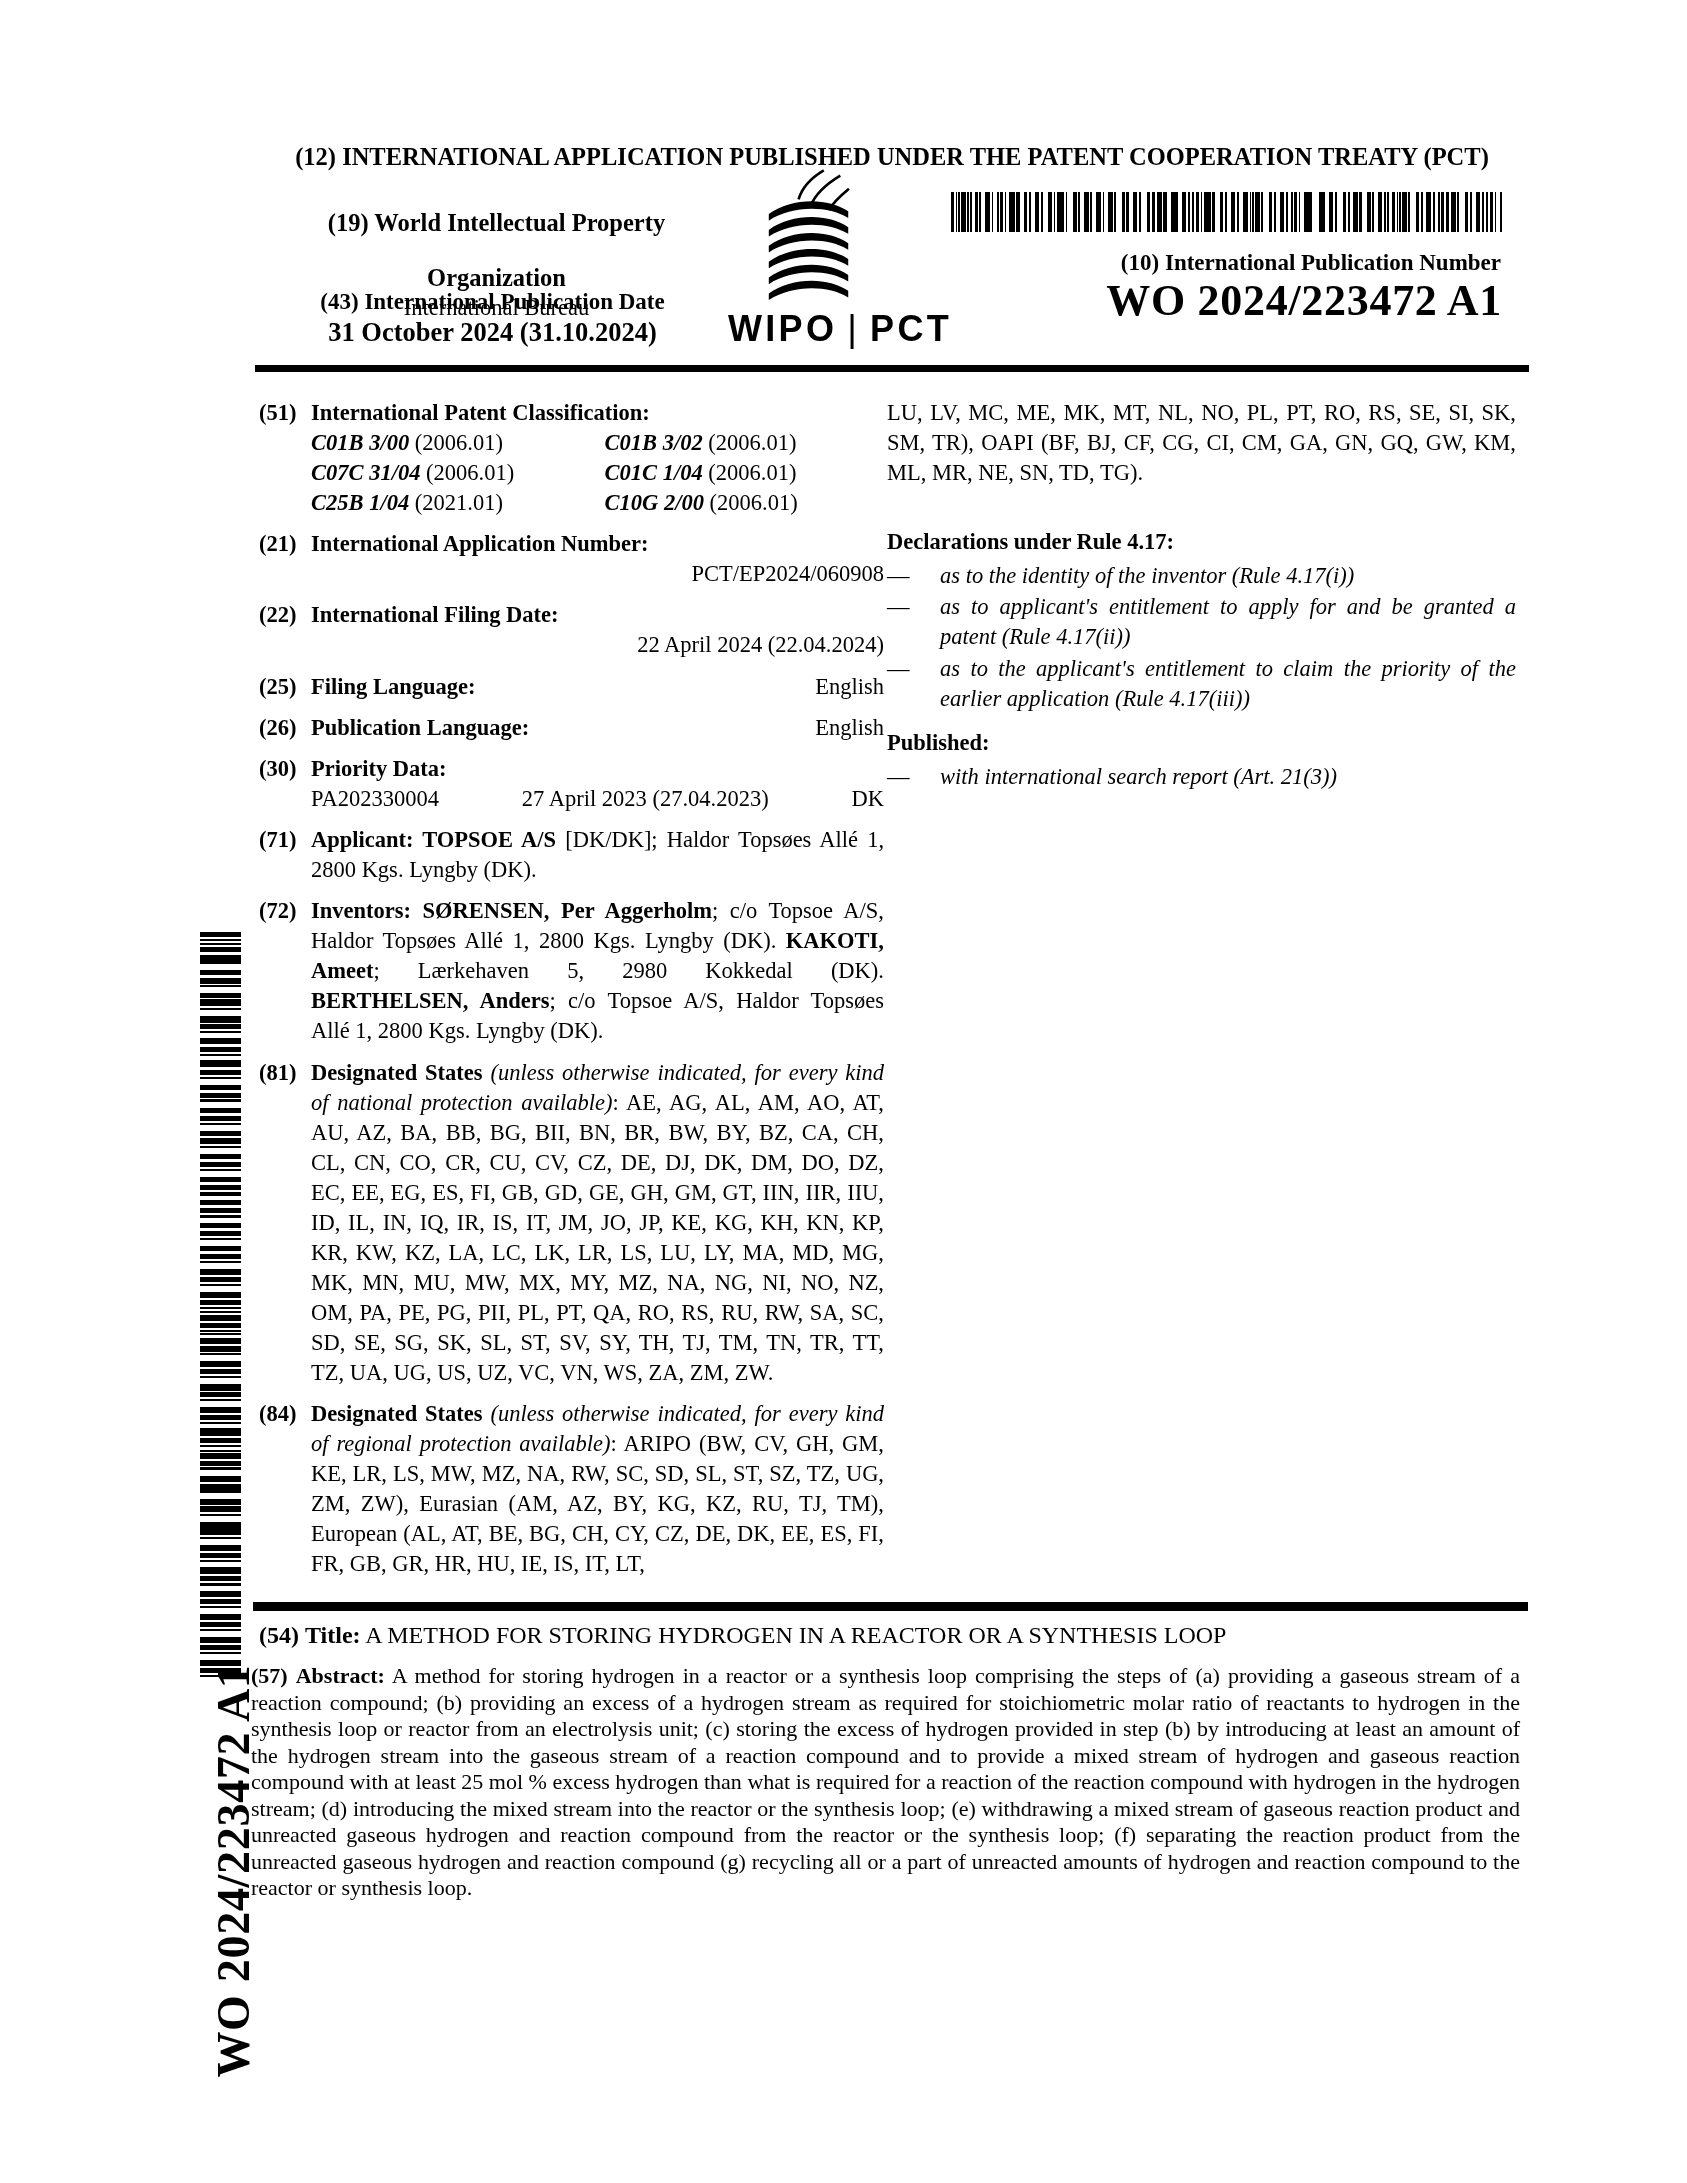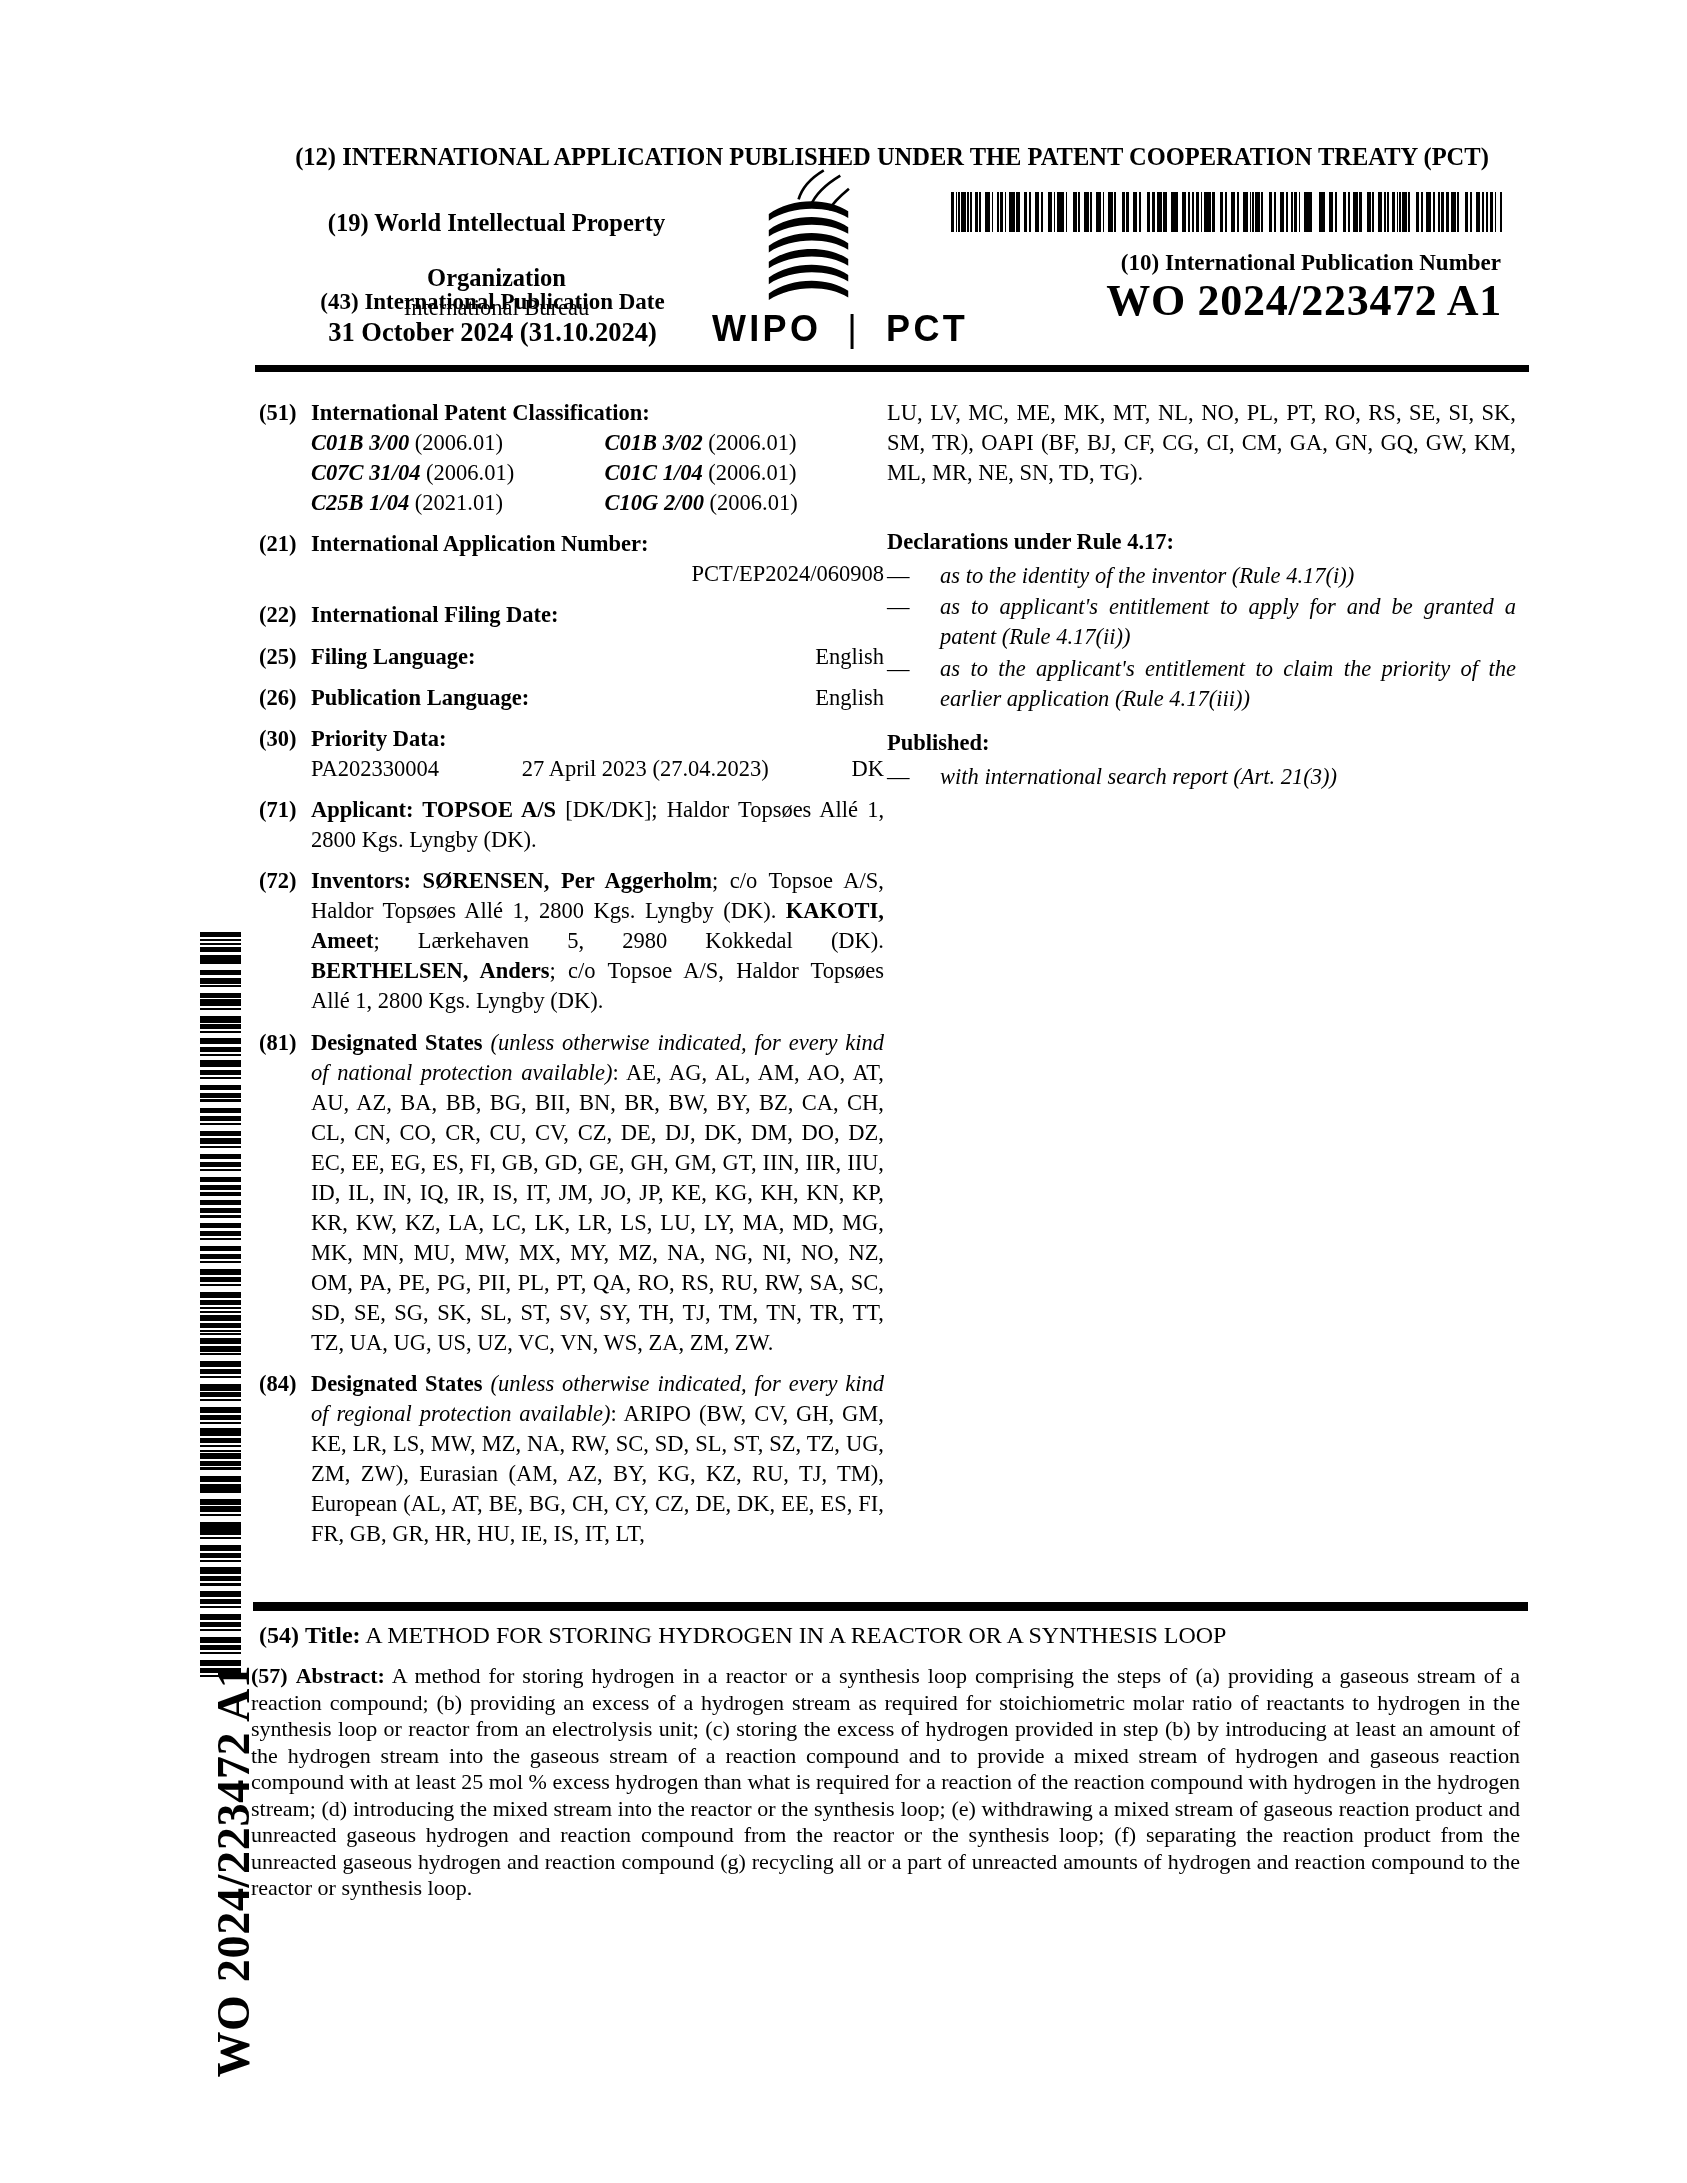--- a/index.html
+++ b/index.html
@@ -19,21 +19,21 @@
   .org .l1, .org .l2 { font-weight:bold; font-size:24.5px; line-height:31px;margin-top:24px; }
   .org .l3 { font-size:22.5px; line-height:29px; }
 
   .pubdate { position:absolute; left:261px; top:288px; width:463px; text-align:center; }
   .pubdate .label { font-weight:bold; font-size:23px; line-height:28px; }
   .pubdate .value { font-weight:bold; font-size:26.5px; line-height:33px; }
 
   .logo { position:absolute; left:760px; top:169px; width:101px; height:139px; }
   .wipopct {
     position:absolute; left:711px; top:308px; width:258px;
-    display:flex; align-items:center; justify-content:center; gap:26px;
+    display:flex; align-items:center; justify-content:center; gap:10px;
     font-family:"Liberation Sans", sans-serif; font-weight:bold;
     font-size:36px; letter-spacing:3.3px;
   }
   .wipopct .sep { font-weight:normal; font-size:37px; }
 
   .barcode-top {
     position:absolute; left:951px; top:192px; width:551px; height:40px;
     background-color:#fff;
     background-image:
       repeating-linear-gradient(90deg, #000 0 2.6px, transparent 2.6px 4.6px, #000 4.6px 6px,
@@ -160,20 +160,21 @@
       <div class="body">
         <div class="b">International Application Number:</div>
         <div class="val-right">PCT/EP2024/060908</div>
       </div>
     </div>
 
     <div class="item">
       <div class="num">(22)</div>
       <div class="body">
         <div class="b">International Filing Date:</div>
+        <div class="val-right">22 April 2024 (22.04.2024)</div>
       </div>
     </div>
 
     <div class="item">
       <div class="num">(25)</div>
       <div class="body flexline">
         <span class="b">Filing Language:</span>
         <span>English</span>
       </div>
     </div>

